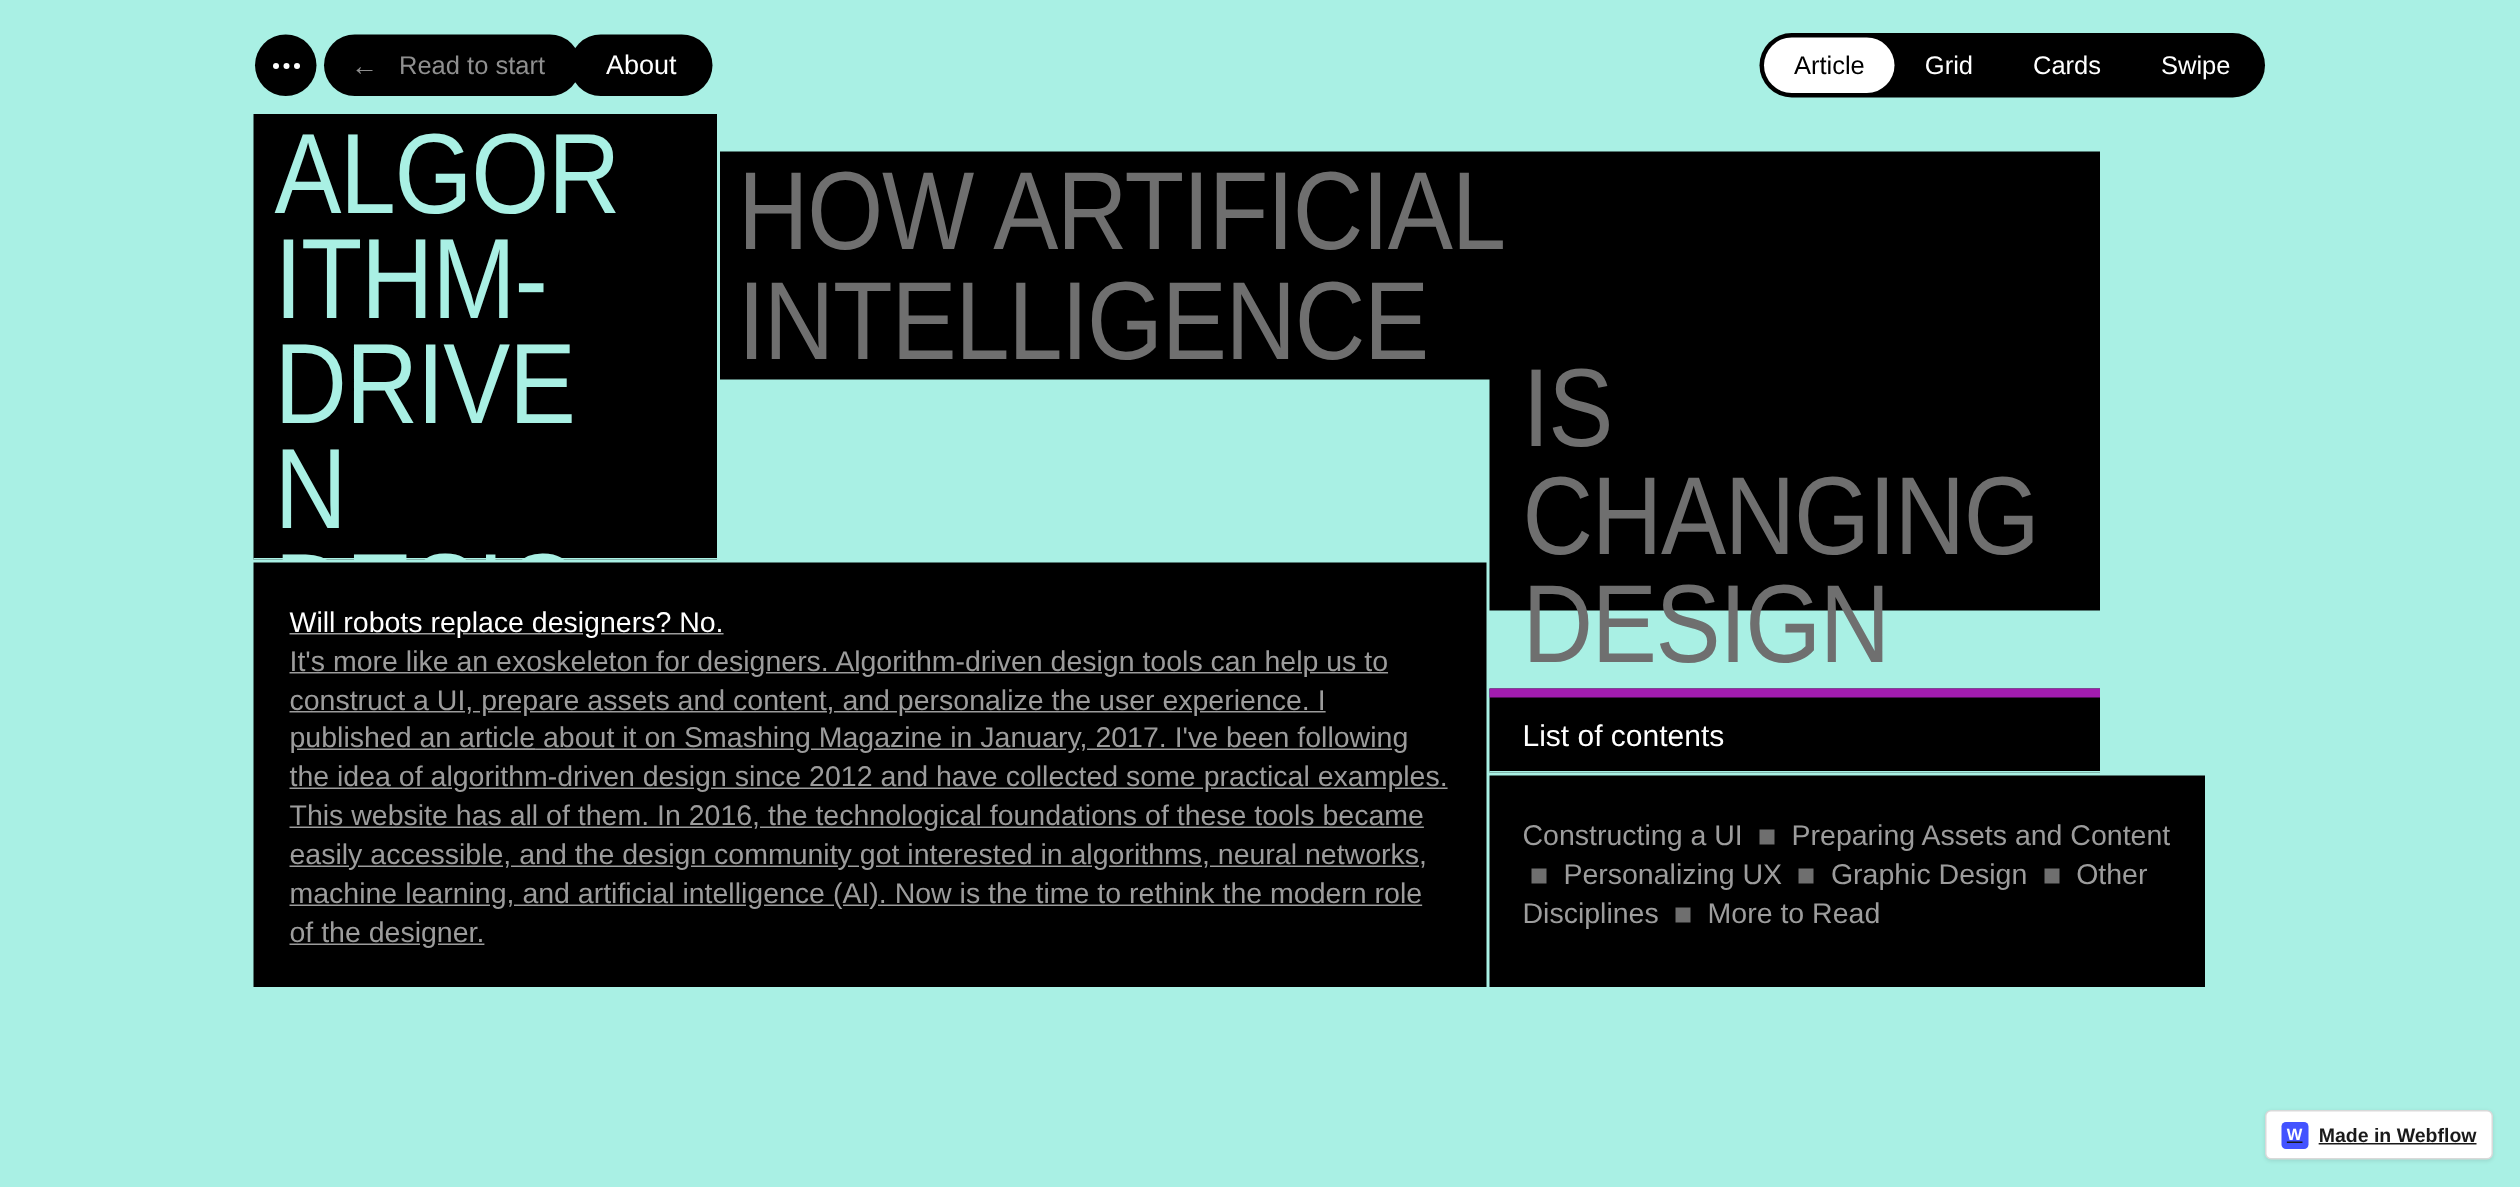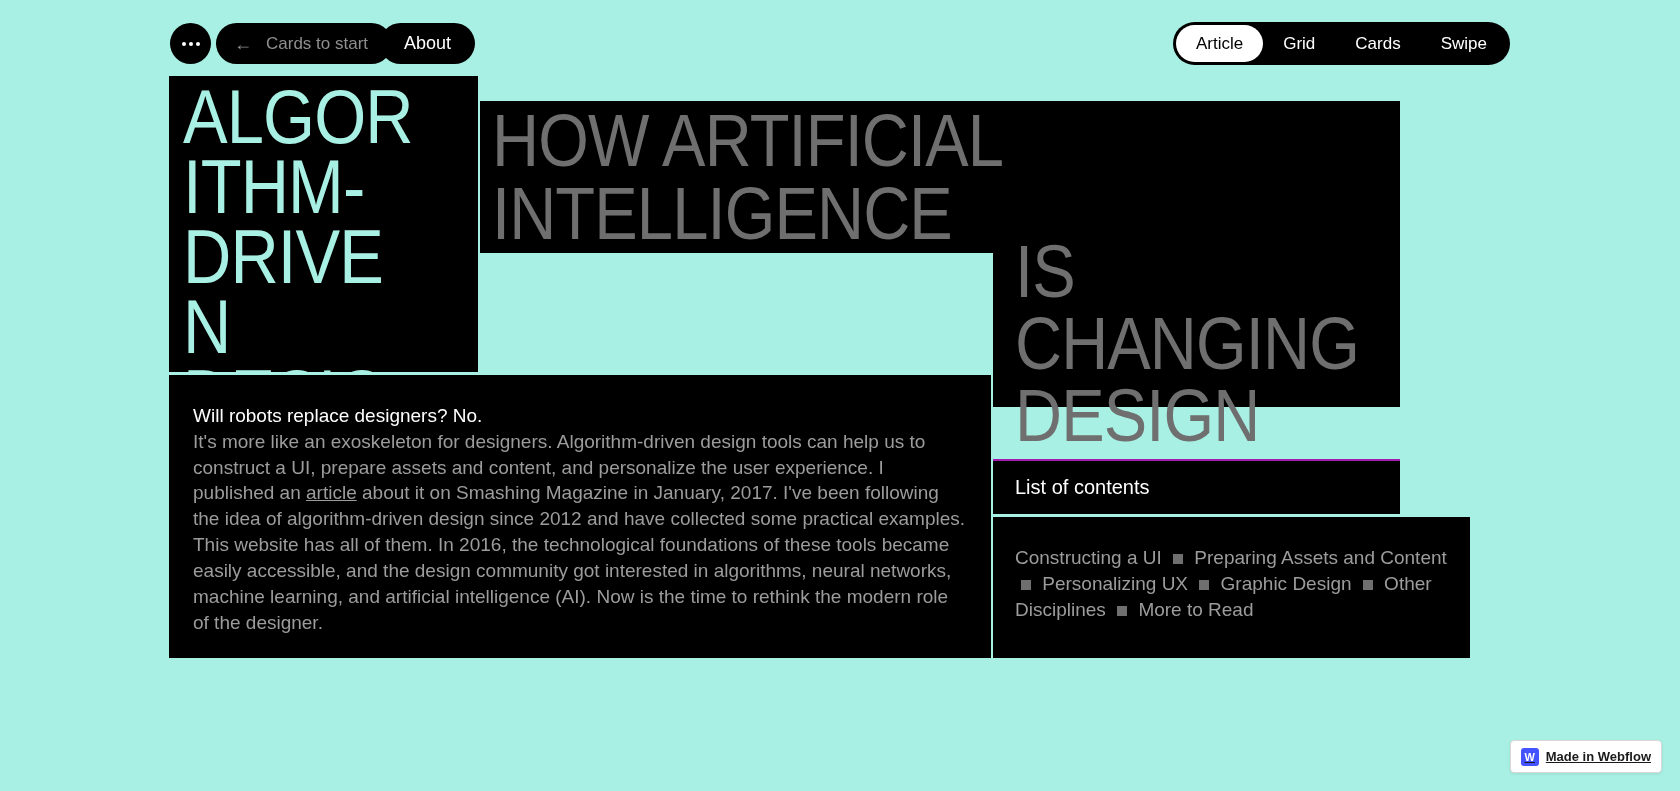--- a/index.html
+++ b/index.html
@@ -151,38 +151,39 @@
   }
 
   
   .block.body{
     left:169px; top:375px;
     width:822px; height:283px;
     padding:28px 24px 20px;
     color:#9c9c9c;
     font-size:19px;
     line-height:1.36;
+    text-decoration:underline;
   }
   .body-lead{
     color:#fff;
     font-weight:500;
   }
   .body a{
     color:#9c9c9c;
     text-decoration:underline;
   }
 
   
   .block.loc{
     left:993px; top:459px;
     width:407px; height:56px;
     padding:15px 22px;
     color:#fff;
     font-size:20px;
-    border-top:2px solid #a21caf;
+    border-top:6px solid #a21caf;
     border-bottom:1px solid #a9f0e4;
   }
 
   
   .block.toc{
     left:993px; top:517px;
     width:477px; height:141px;
     padding:28px 22px 18px;
     color:#9c9c9c;
     font-size:19px;
@@ -223,21 +224,21 @@
   <div class="ellipsis-btn">
     <span class="dots">
       <span class="dot"></span>
         <span class="dot"></span>
         <span class="dot"></span>
     </span>
   </div>
 
   <div class="back-pill">
     <span class="arrow">←</span>
-    <span>Cards to start</span>
+    <span>Read to start</span>
   </div>
 
   <div class="about-pill">
     <span>About</span>
   </div>
 
   <div class="view-pill">
     <div class="tab active">
         <span>Article</span>
       </div>

